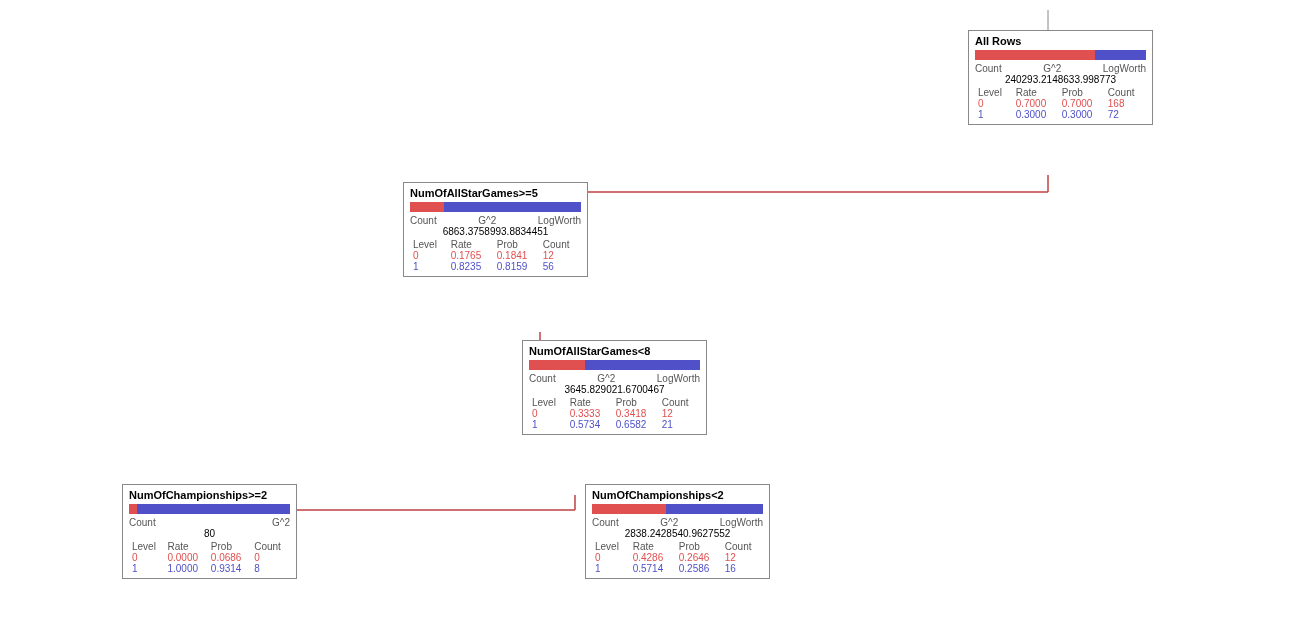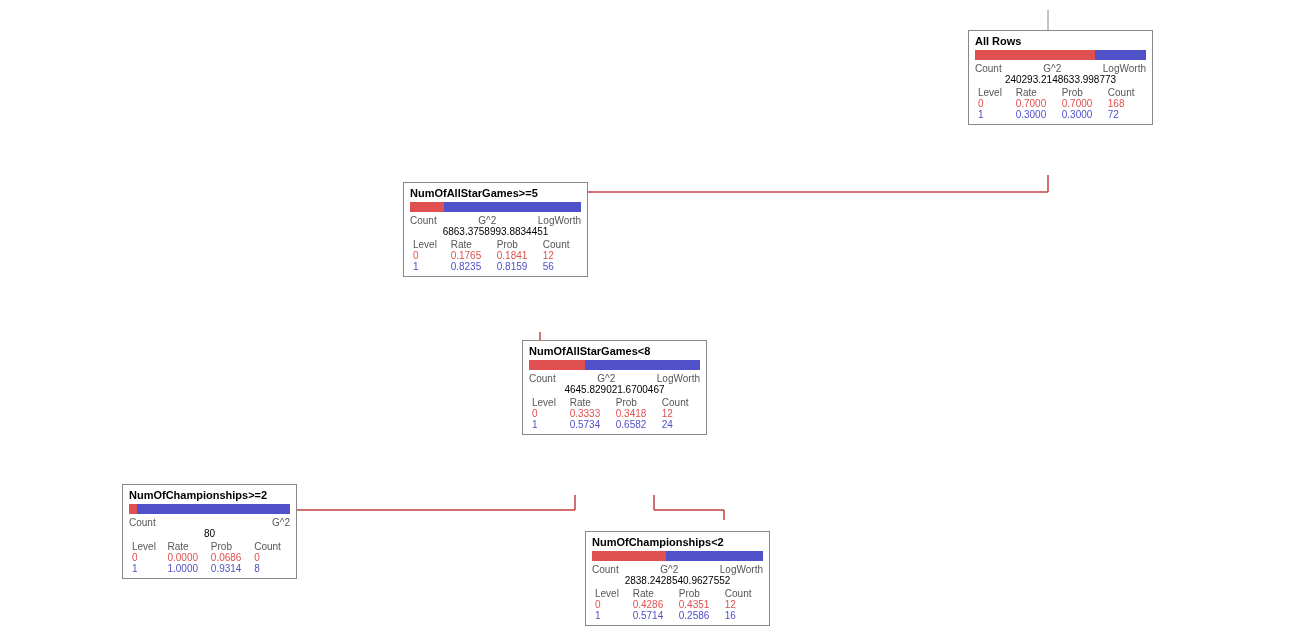--- a/index.html
+++ b/index.html
@@ -187,21 +187,21 @@
     <div class="bar-row">
       <div class="bar-red" style="width:33%;"></div>
       <div class="bar-blue" style="width:67%;"></div>
     </div>
     <div class="stats-header">
       <span>Count</span>
       <span>G^2</span>
       <span>LogWorth</span>
     </div>
     <div class="stats-values">
-      <span>46</span>
+      <span>36</span>
       <span>45.82902</span>
       <span>1.6700467</span>
     </div>
     <table class="level-table">
       <tbody>
           <tr>
         <th>Level</th>
         <th>Rate</th>
         <th>Prob</th>
         <th>Count</th>
@@ -209,21 +209,21 @@
       <tr class="level-0">
         <td>0</td>
         <td>0.3333</td>
         <td>0.3418</td>
         <td class="col-right">12</td>
       </tr>
       <tr class="level-1">
         <td>1</td>
         <td>0.5734</td>
         <td>0.6582</td>
-        <td class="col-right">24</td>
+        <td class="col-right">21</td>
       </tr>
     </tbody>
       </table>
   </div>
 
   <div class="node" style="left: 122px; top: 484px; min-width: 175px;">
     <div class="node-title">NumOfChampionships&gt;=2</div>
     <div class="bar-row">
       <div class="bar-red" style="width:5%;"></div>
       <div class="bar-blue" style="width:95%;"></div>
@@ -253,21 +253,21 @@
       <tr class="level-1">
         <td>1</td>
         <td>1.0000</td>
         <td>0.9314</td>
         <td class="col-right">8</td>
       </tr>
     </tbody>
       </table>
   </div>
 
-  <div class="node" style="left: 585px; top: 484px; min-width: 185px; margin-top: 47px;">
+  <div class="node" style="left: 585px; top: 484px; min-width: 185px;">
     <div class="node-title">NumOfChampionships&lt;2</div>
     <div class="bar-row">
       <div class="bar-red" style="width:43%;"></div>
       <div class="bar-blue" style="width:57%;"></div>
     </div>
     <div class="stats-header">
       <span>Count</span>
       <span>G^2</span>
       <span>LogWorth</span>
     </div>
@@ -280,21 +280,21 @@
       <tbody>
           <tr>
         <th>Level</th>
         <th>Rate</th>
         <th>Prob</th>
         <th>Count</th>
       </tr>
       <tr class="level-0">
         <td>0</td>
         <td>0.4286</td>
-        <td>0.4351</td>
+        <td>0.2646</td>
         <td class="col-right">12</td>
       </tr>
       <tr class="level-1">
         <td>1</td>
         <td>0.5714</td>
         <td>0.2586</td>
         <td class="col-right">16</td>
       </tr>
     </tbody>
       </table>

